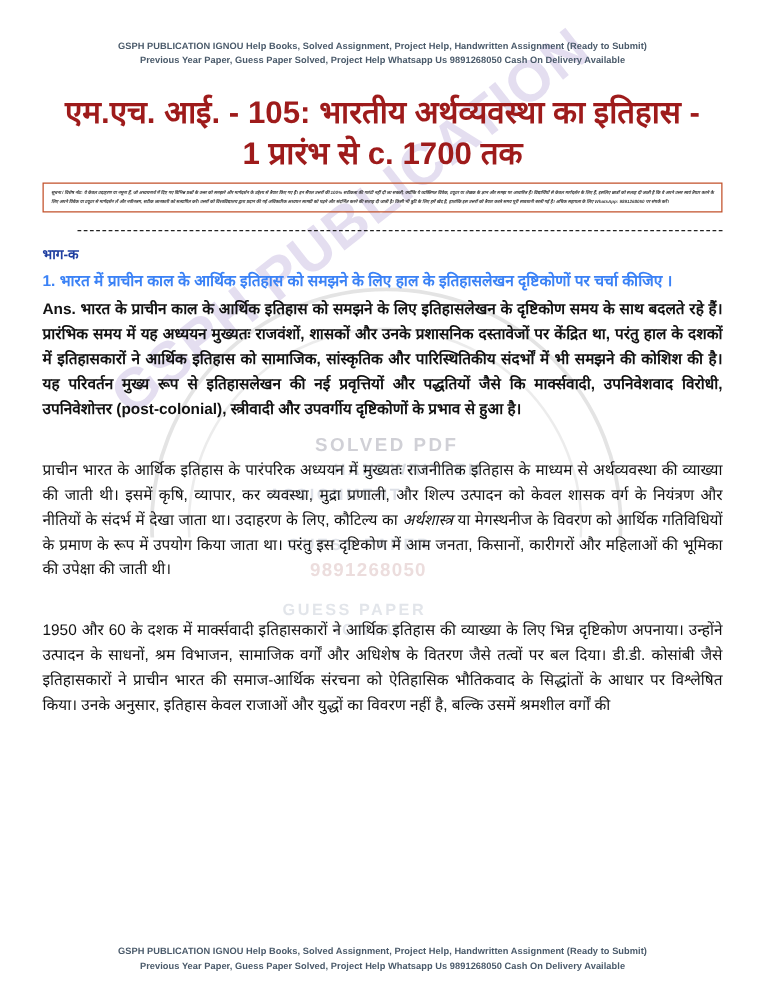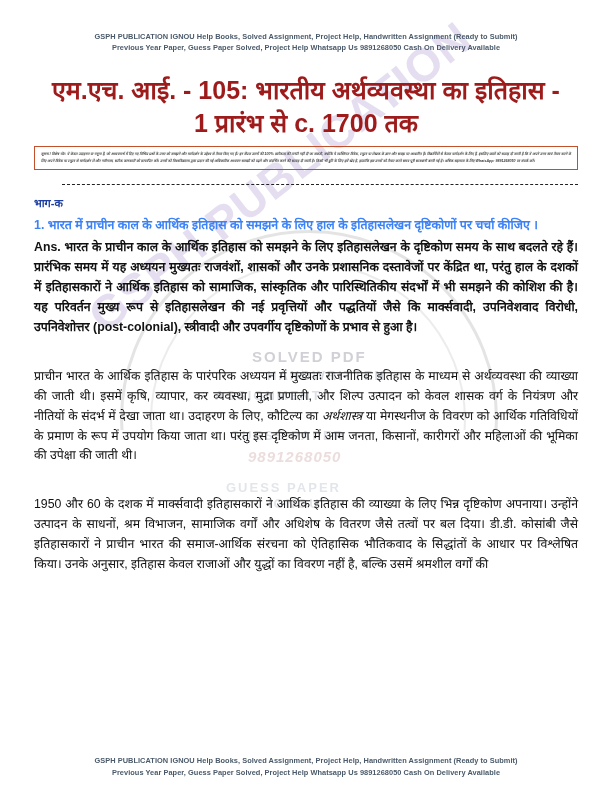--- a/index.html
+++ b/index.html
@@ -75,21 +75,20 @@
     left: 230px; top: 428px;
     font-size: 13px;
     color: rgba(150,160,180,0.30);
     letter-spacing: 2px;
   }
   .wm-phone {
     left: 248px; top: 448px;
     font-size: 15px;
     color: rgba(196,150,150,0.32);
     letter-spacing: 1px;
-    font-style: italic;
   }
   .wm-guess2 {
     left: 226px; top: 480px;
     font-size: 13px;
     color: rgba(150,160,180,0.28);
     letter-spacing: 2px;
   }
   .wm-ignou {
     left: 268px; top: 496px;
     font-size: 13px;

